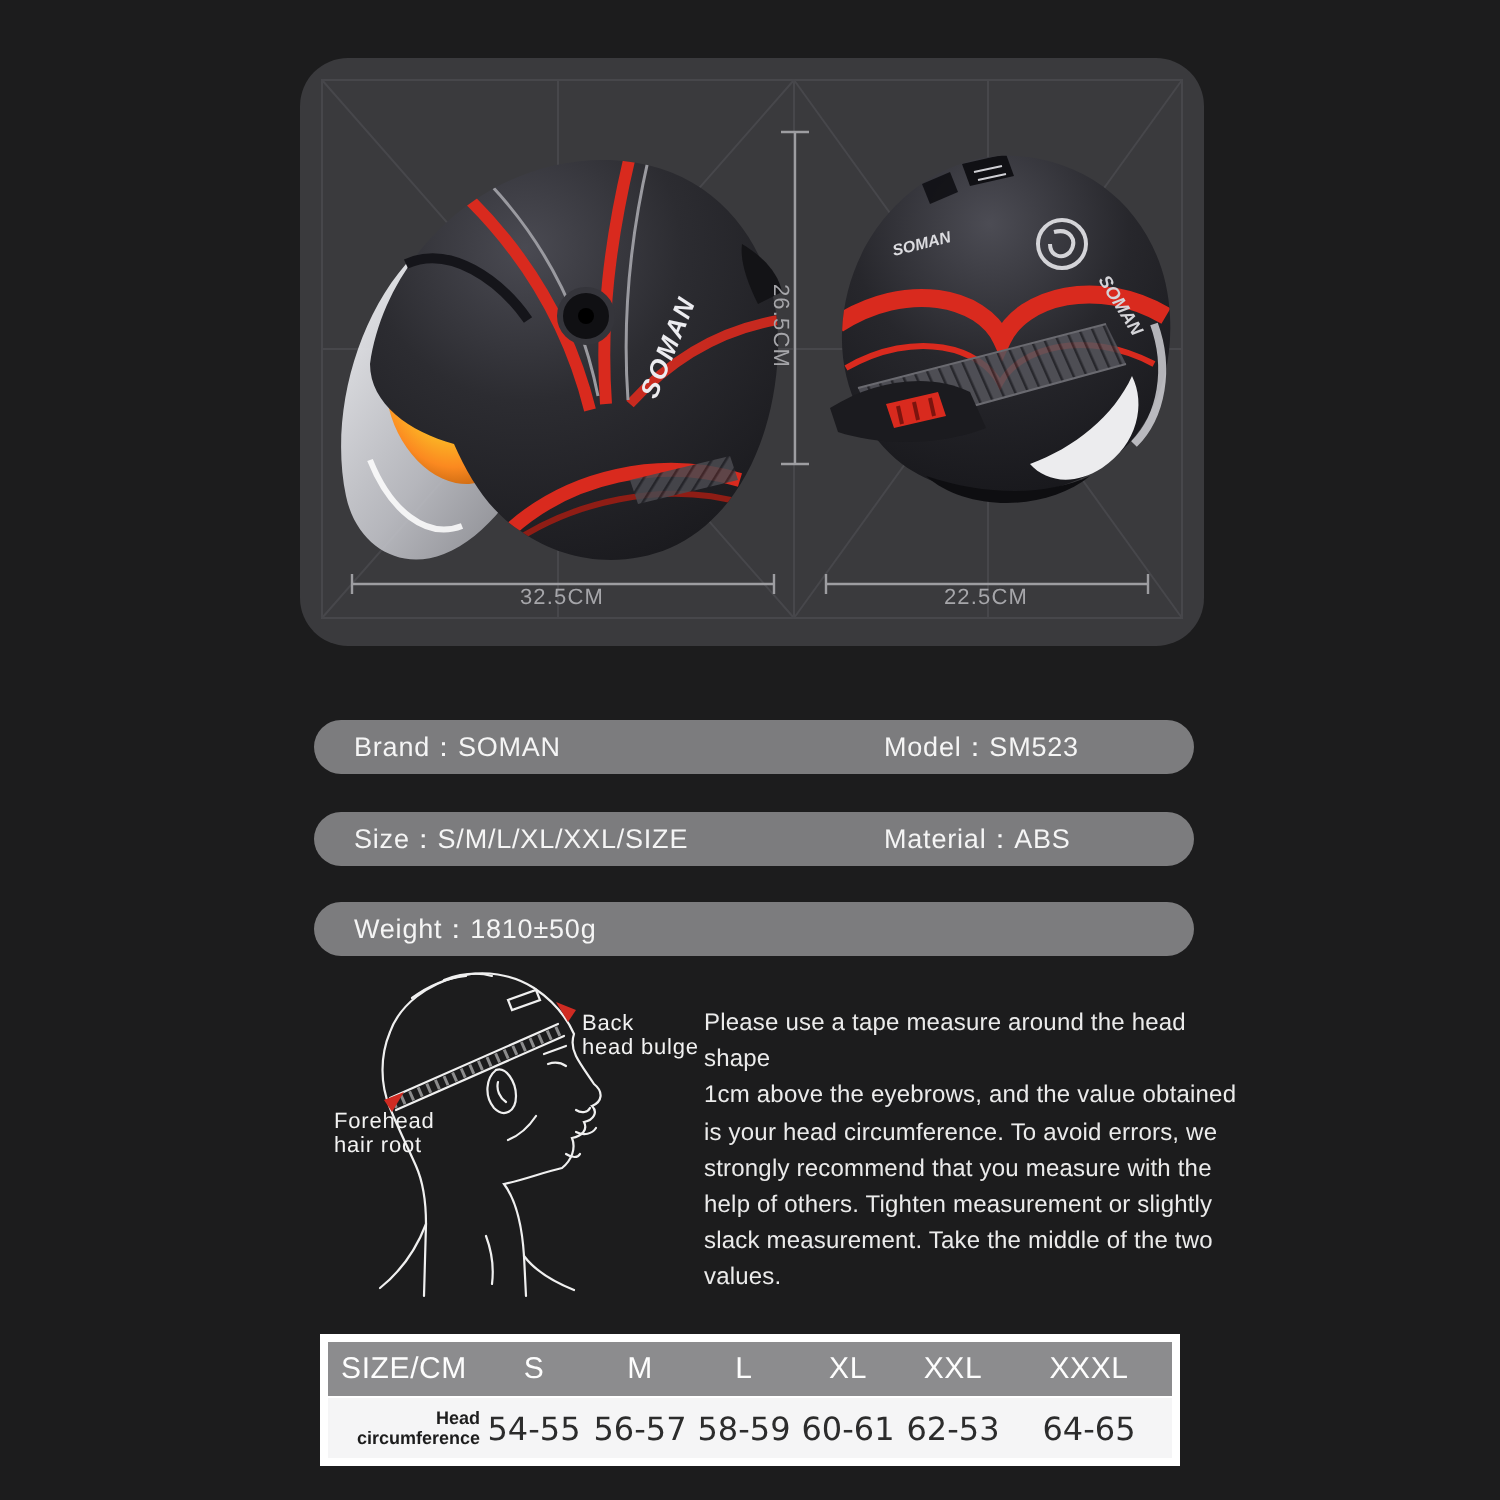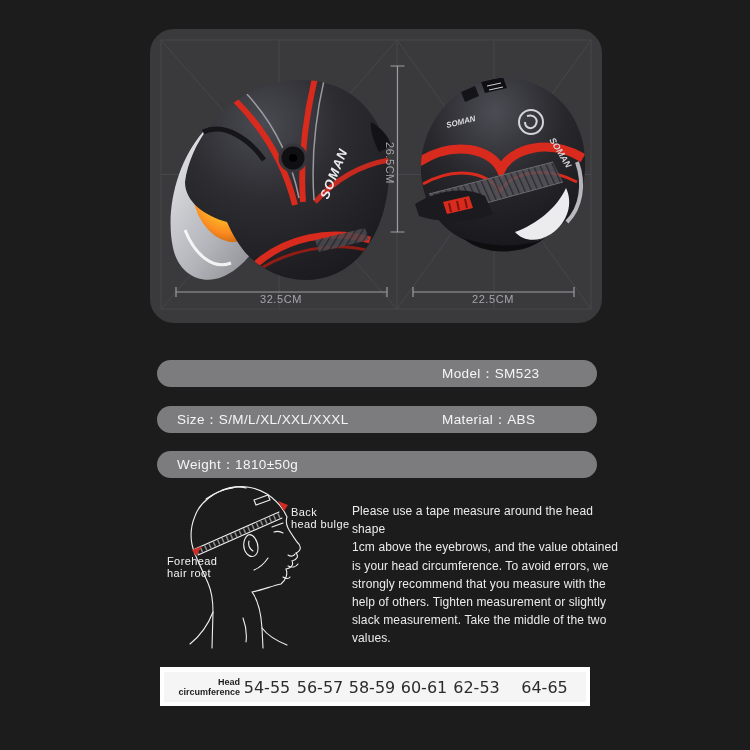--- a/index.html
+++ b/index.html
@@ -151,24 +151,25 @@
       <path d="M174 96 C182 118 178 142 164 156" stroke="#d9d9de" stroke-width="4" fill="none" opacity=".8"></path>
       <path d="M60 172 C90 182 120 182 142 172 C120 190 80 190 60 172 Z" fill="#0e0e11"></path>
     </svg>
 
     <span class="dim-label" style="left:96px;top:264px;width:70px;">32.5CM</span>
     <span class="dim-label" style="left:308px;top:264px;width:70px;">22.5CM</span>
     <span class="dim-label dim-h" style="left:215px;top:128px;width:50px;">26.5CM</span>
   </section>
 
   <div class="pill pill-1">
+    <span class="p-left"><span>Brand：</span><span>SOMAN</span></span>
     <span class="p-right"><span>Model：</span><span>SM523</span></span>
   </div>
   <div class="pill pill-2">
-    <span class="p-left"><span>Size：</span><span>S/M/L/XL/XXL/XXXL</span></span>
+    <span class="p-left"><span>Size：</span><span>S/M/L/XL/XXL/SIZE</span></span>
     <span class="p-right"><span>Material：</span><span>ABS</span></span>
   </div>
   <div class="pill pill-3">
     <span class="p-left"><span>Weight：</span><span>1810±50g</span></span>
   </div>
 
   <svg class="abs" style="left:150px;top:478px;" width="205" height="172" viewBox="150 478 205 172">
     <g stroke="#f0f0f0" stroke-width="1.1" fill="none" stroke-linecap="round">
       <path d="M263 648 L262 628 C261 612 258 600 252 592 C262 590 272 586 281 584
                C286 580 288 574 286 569 C291 568 294 565 292 561 C297 560 299 556 296 553
@@ -194,20 +195,29 @@
 hair root</span>
   <p class="instructions">Please use a tape measure around the head shape
 1cm above the eyebrows, and the value obtained
 is your head circumference. To avoid errors, we
 strongly recommend that you measure with the
 help of others. Tighten measurement or slightly
 slack measurement. Take the middle of the two
 values.</p>
 
   <section class="tbl">
+    <div class="tbl-head">
+      <div class="cell th c0">SIZE/CM</div>
+      <div class="cell th c1">S</div>
+      <div class="cell th c2">M</div>
+      <div class="cell th c3">L</div>
+      <div class="cell th c4">XL</div>
+      <div class="cell th c5">XXL</div>
+      <div class="cell th c6">XXXL</div>
+    </div>
     <div class="tbl-body">
       <div class="cell td lbl c0">Head circumference</div>
       <div class="cell td c1">54-55</div>
       <div class="cell td c2">56-57</div>
       <div class="cell td c3">58-59</div>
       <div class="cell td c4">60-61</div>
       <div class="cell td c5">62-53</div>
       <div class="cell td c6">64-65</div>
     </div>
   </section>

